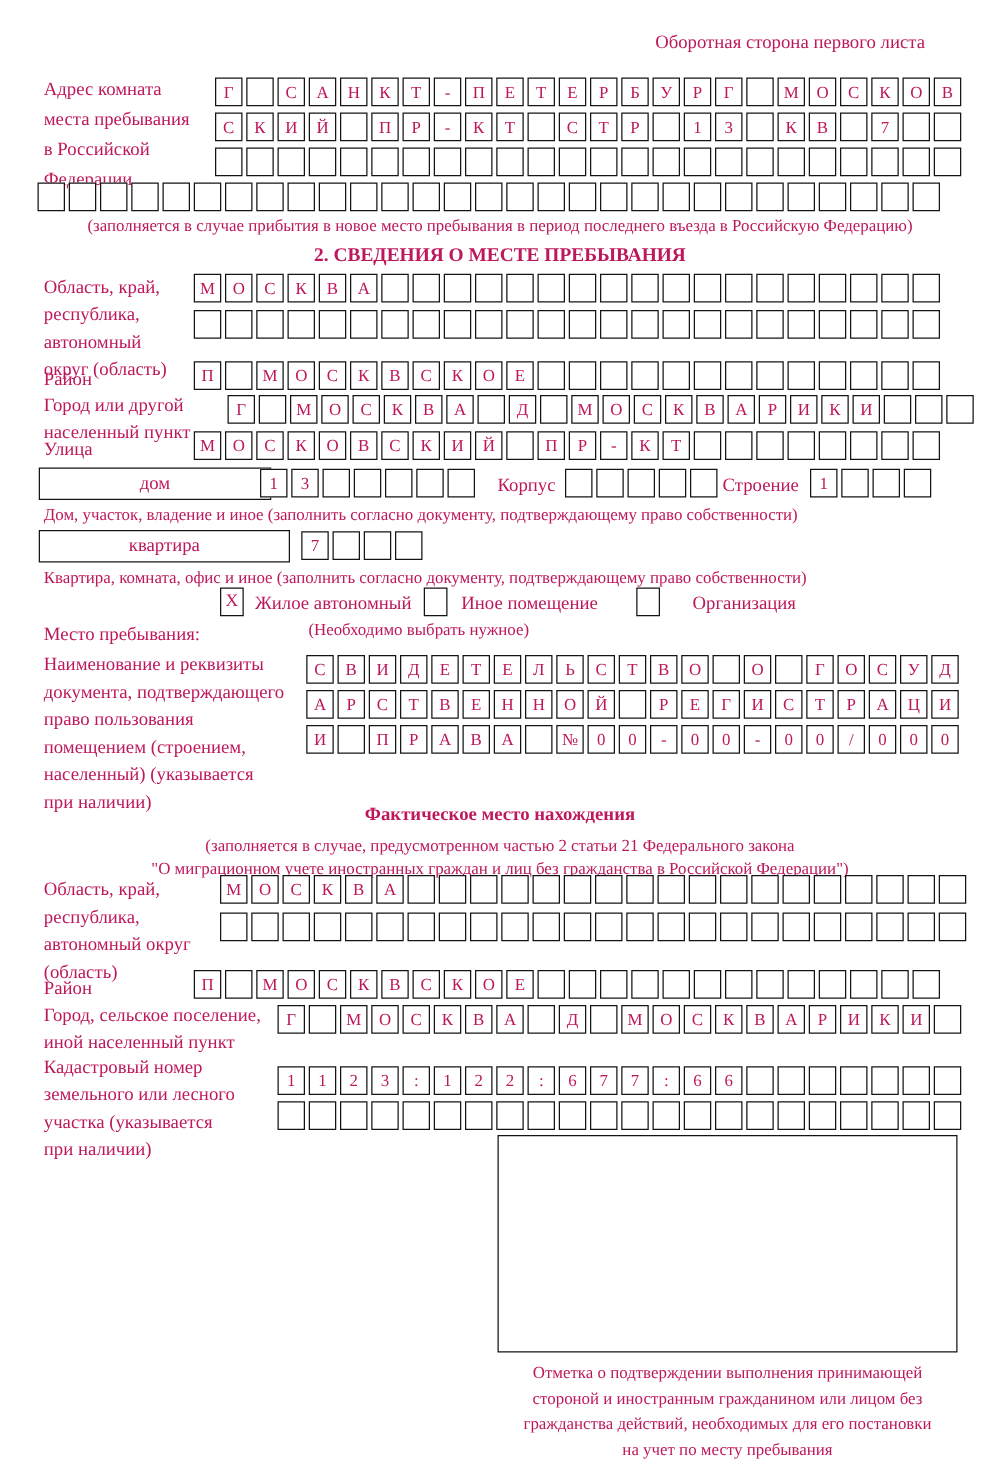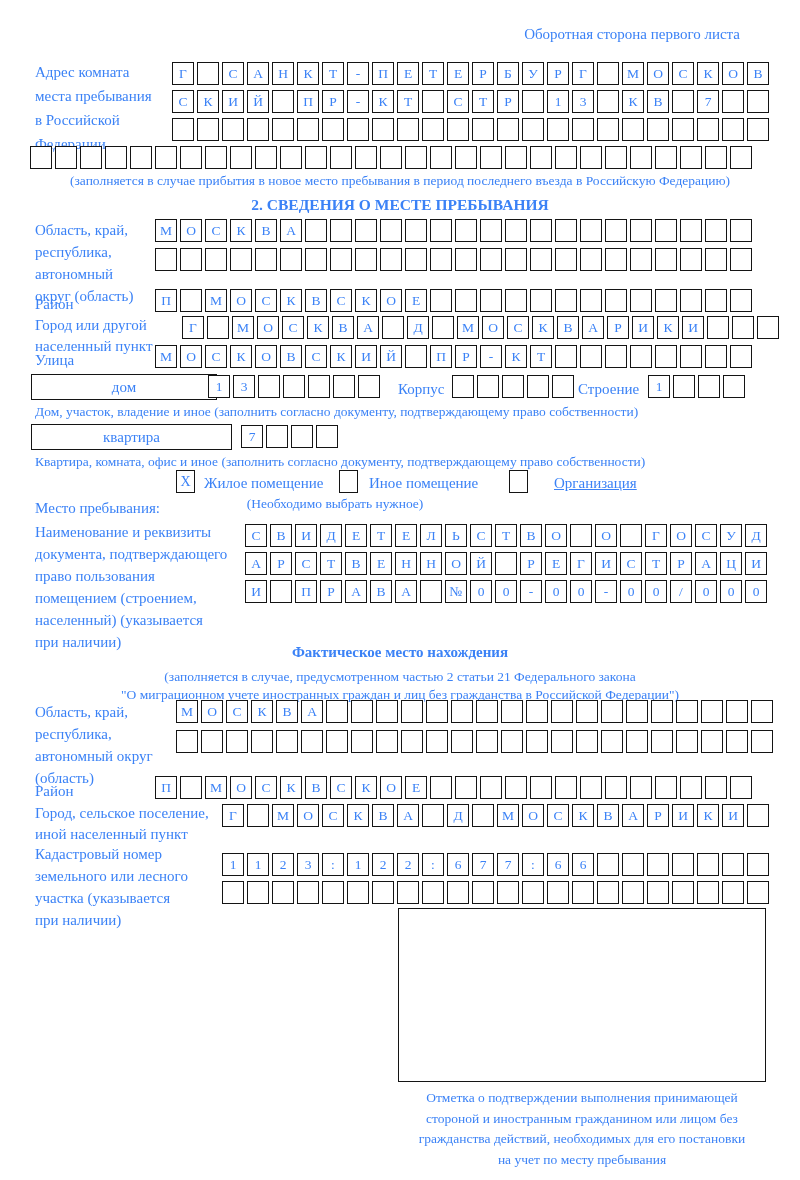--- a/index.html
+++ b/index.html
@@ -1,18 +1,18 @@
 <!DOCTYPE html>
 <html><head>
 <meta charset="utf-8">
 <style>
   html,body{margin:0;padding:0;background:#fff;}
   #page{
     position:relative;width:800px;height:1180px;background:#ffffff;
-    font-family:"Liberation Serif","DejaVu Serif",serif;color:#3b82f6;overflow:hidden;
+    font-family:"Liberation Serif","DejaVu Serif",serif;color:#be185d;overflow:hidden;
   }
   .abs{position:absolute;}
   .lbl{font-size:15px;line-height:24px;}
   .lbl-tight{font-size:15px;line-height:22px;}
   .lbl-mid{font-size:15px;line-height:21px;}
   .small{font-size:13.5px;}
   .center{text-align:center;width:800px;left:0;}
   .bold{font-weight:bold;}
   .row{display:flex;gap:3px;}
   .cell{
@@ -334,25 +334,25 @@
   <div class="abs row" style="left:241px;top:425px;">
       <div class="cell">7</div>
       <div class="cell"></div>
       <div class="cell"></div>
       <div class="cell"></div>
     </div>
   <div class="abs small" style="left:35px;top:454px;">Квартира, комната, офис и иное (заполнить согласно документу, подтверждающему право собственности)</div>
 
   <div class="abs lbl" style="left:35px;top:496px;">Место пребывания:</div>
   <div class="abs chk" style="left:176px;top:470px;">X</div>
-  <div class="abs lbl" style="left:204px;top:471px;">Жилое помещение</div>
+  <div class="abs lbl" style="left:204px;top:471px;">Жилое автономный</div>
   <div class="abs chk" style="left:339px;top:470px;"></div>
   <div class="abs lbl" style="left:369px;top:471px;">Иное помещение</div>
   <div class="abs chk" style="left:509px;top:470px;"></div>
-  <div class="abs lbl" style="left:554px;top:471px;text-decoration:underline;">Организация</div>
+  <div class="abs lbl" style="left:554px;top:471px;">Организация</div>
   <div class="abs small" style="left:135px;top:496px;width:400px;text-align:center;">(Необходимо выбрать нужное)</div>
 
   <div class="abs lbl-tight" style="left:35px;top:521px;">
     <div>Наименование и реквизиты</div>
     <div>документа, подтверждающего</div>
     <div>право пользования</div>
     <div>помещением (строением,</div>
     <div>населенный) (указывается</div>
     <div>при наличии)</div>
   </div>

